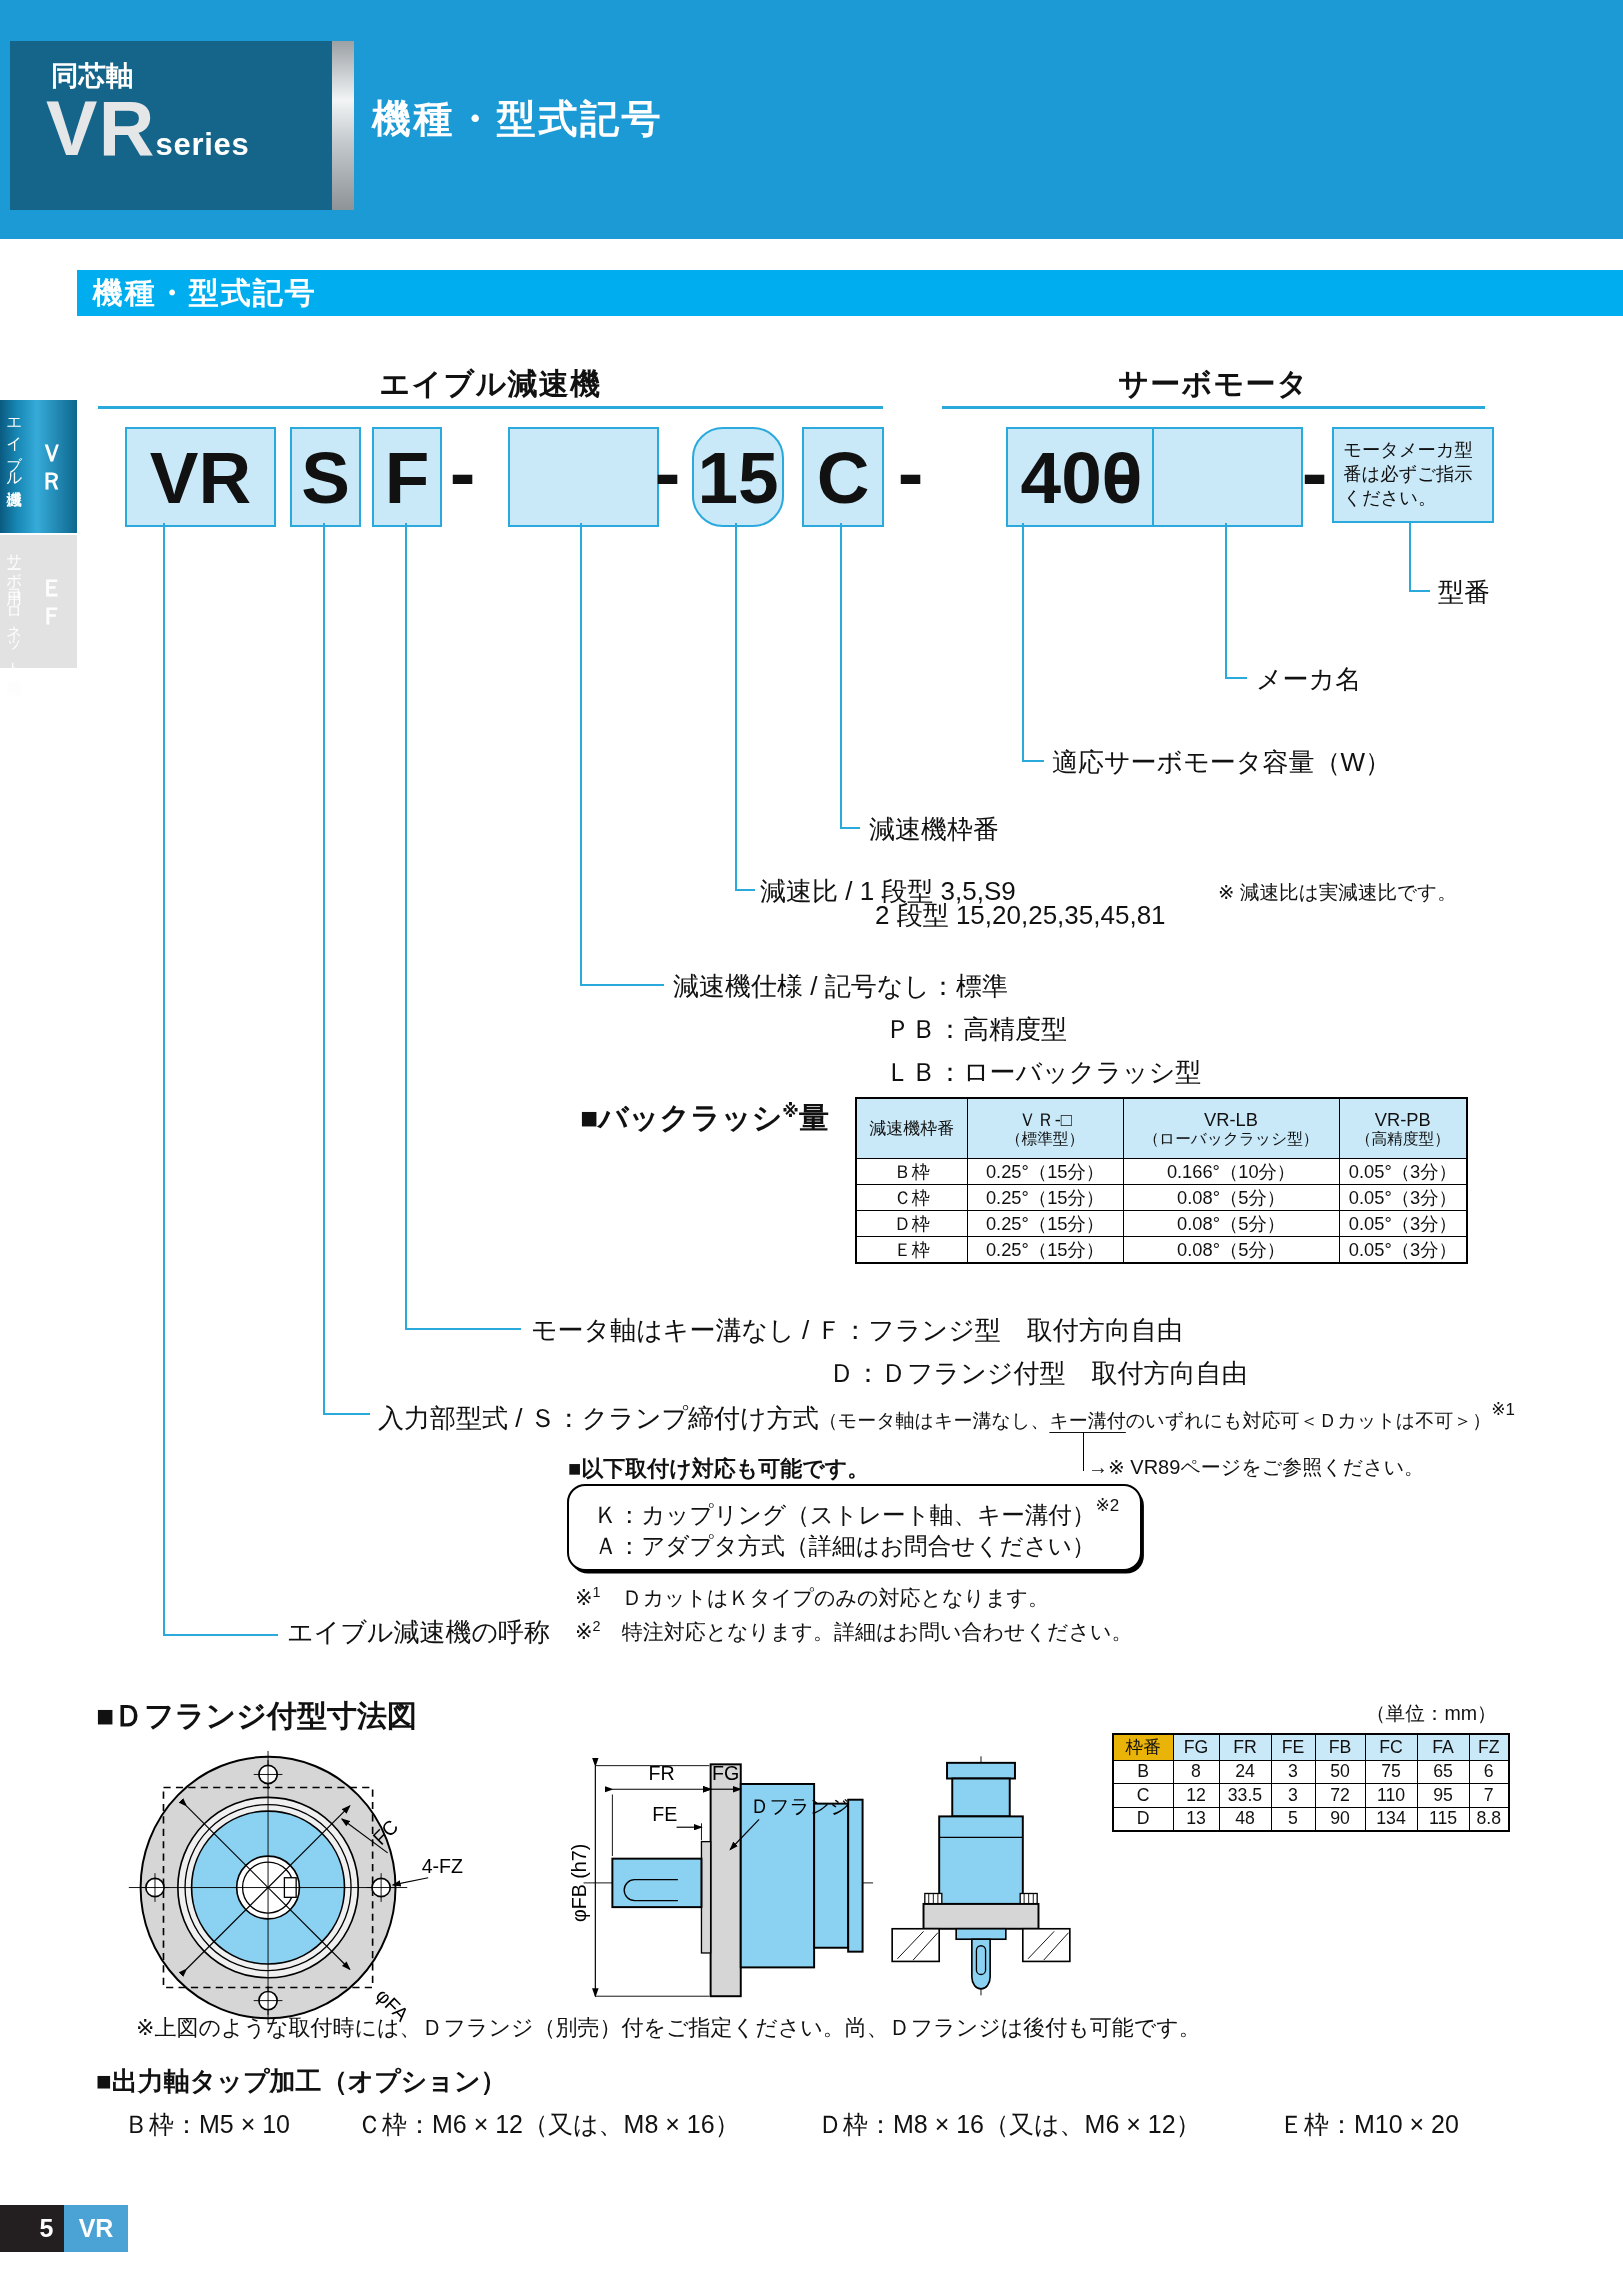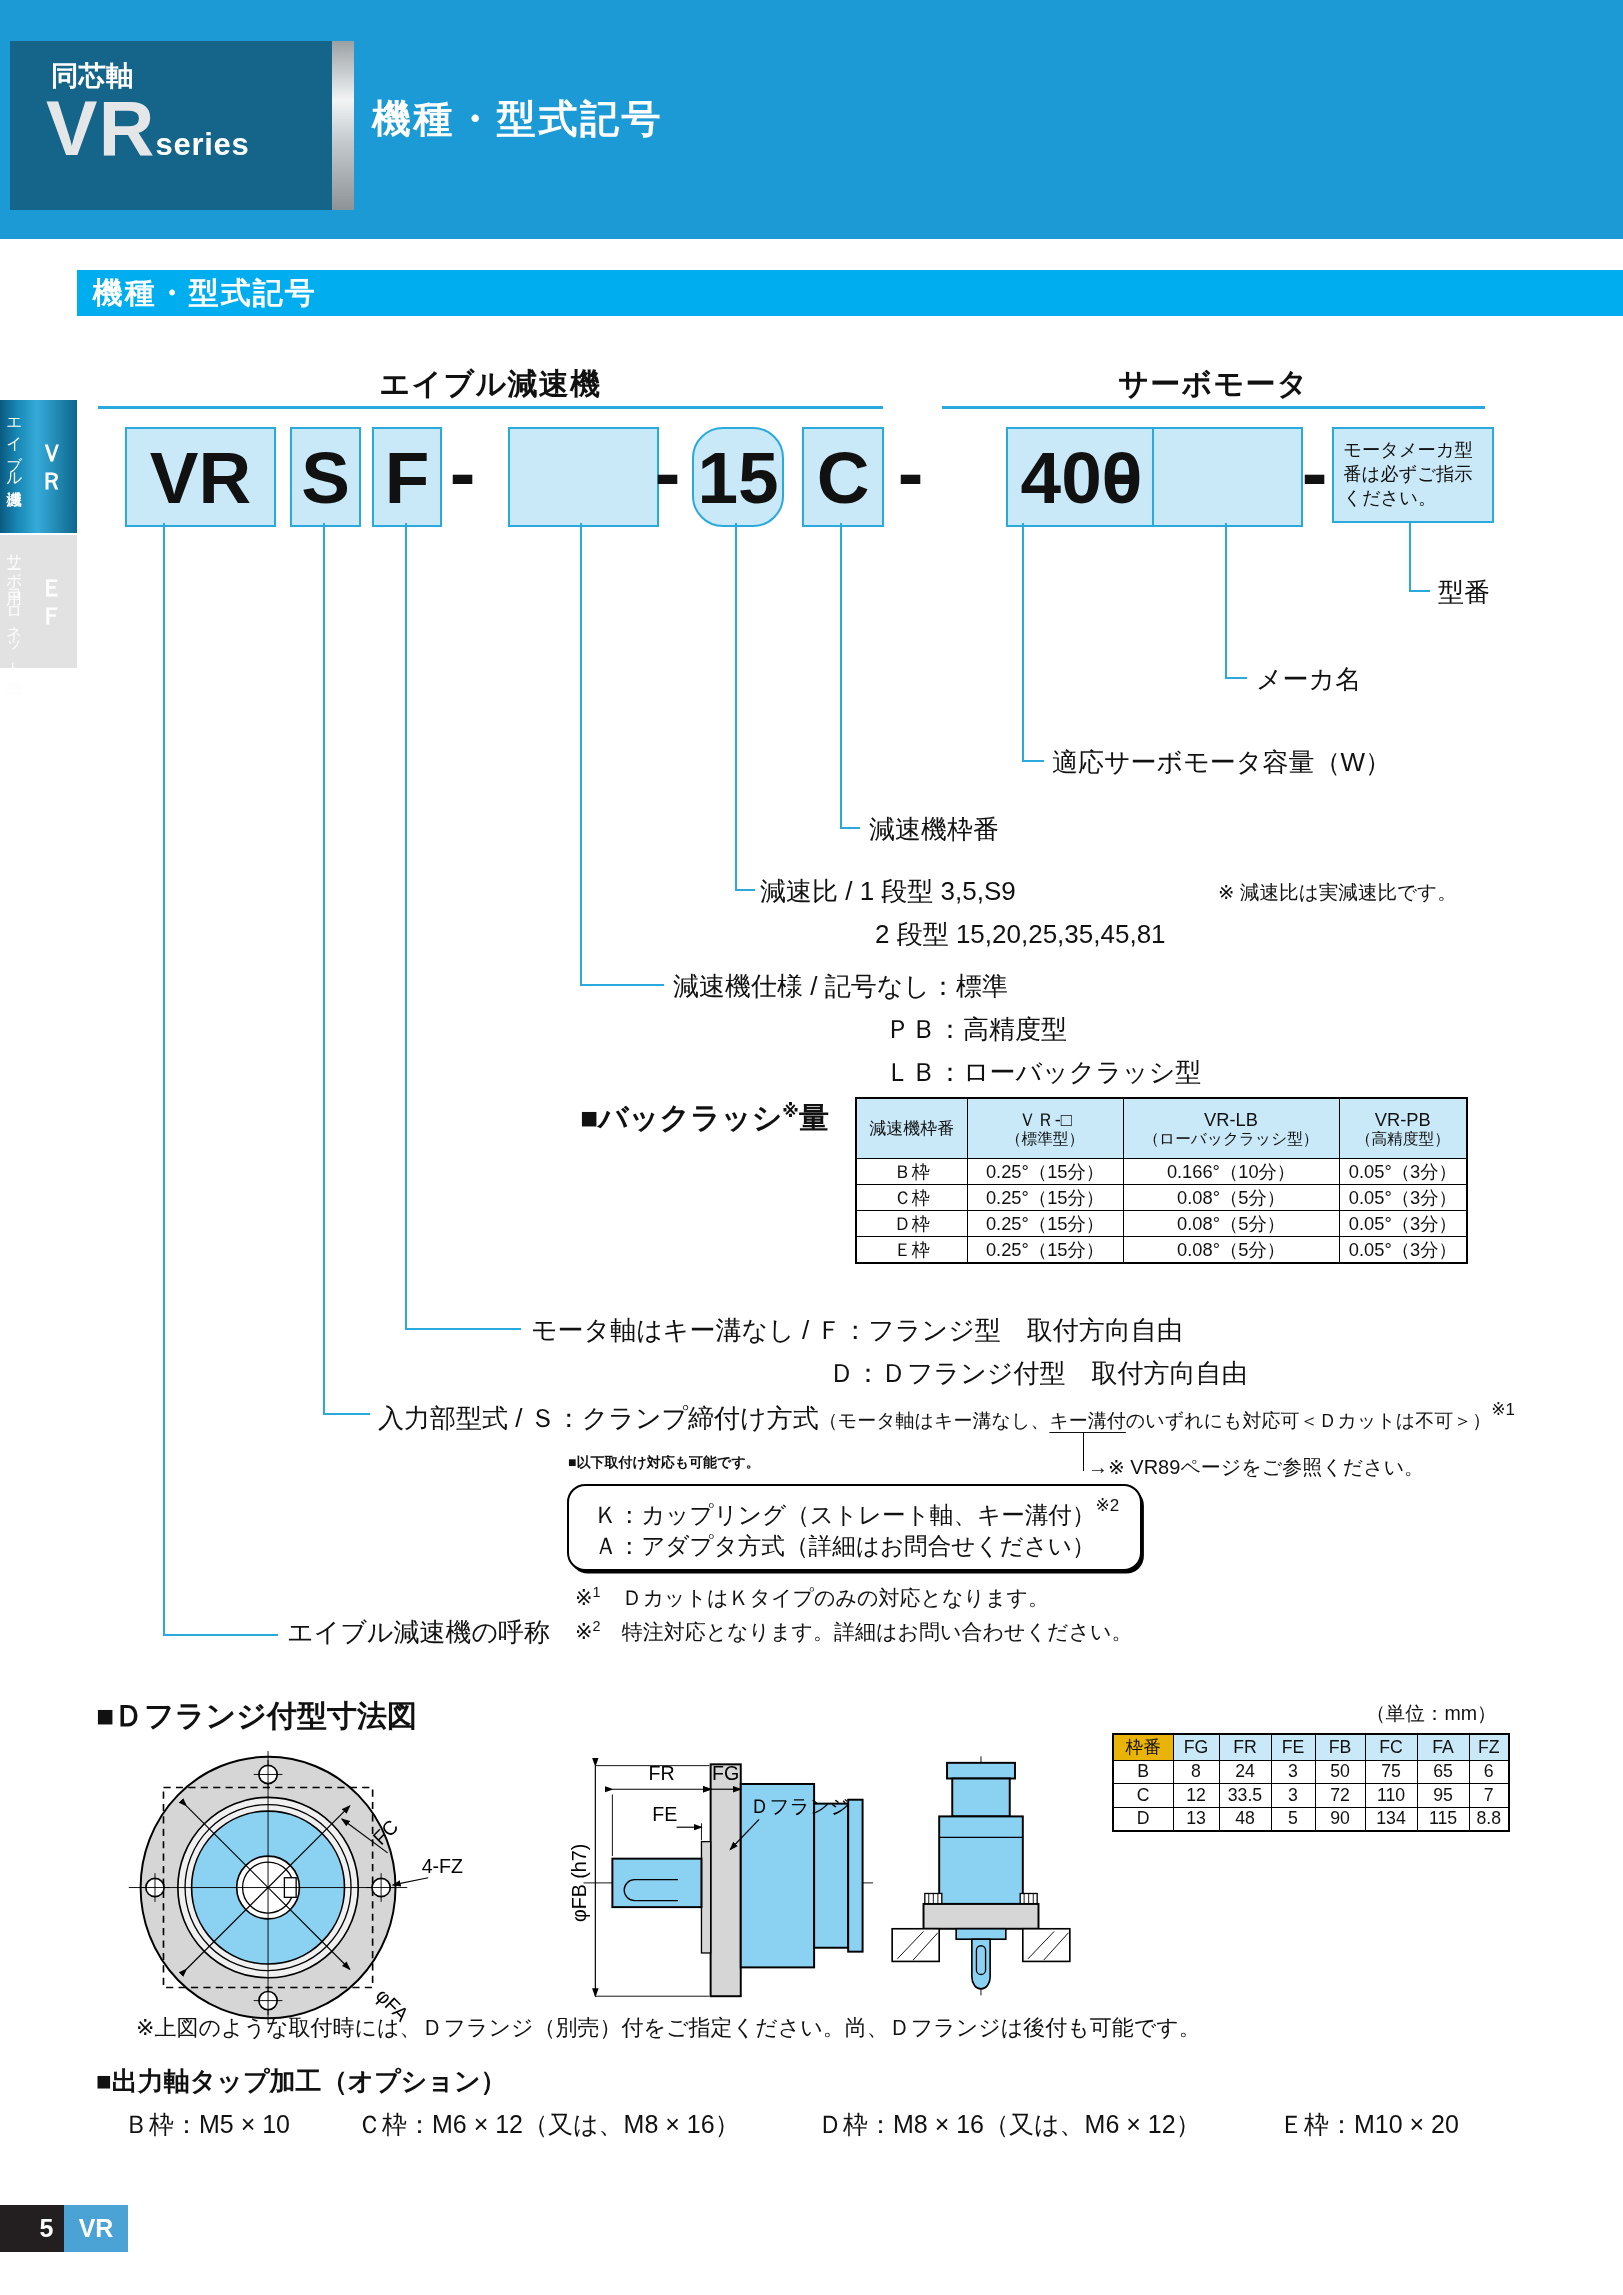--- a/index.html
+++ b/index.html
@@ -49,21 +49,21 @@
   table.grid th,table.grid td{border:1.3px solid #000;text-align:center;vertical-align:middle;padding:0;}
   #bl-table{left:855px;top:1097px;width:611px;border:2.6px solid #000;}
   #bl-table th{background:#c9e9f8;font-weight:400;}
   #bl-table thead tr{height:60px;}
   #bl-table tbody tr{height:22px;}
   #bl-table .h1{font-size:18.3px;line-height:1.15;}
   #bl-table .h2{font-size:15.7px;line-height:1.15;}
   #bl-table .hf{font-size:17px;}
   #bl-table td{font-size:18.3px;}
   
-  .attach-note{position:absolute;left:568px;top:1454px;font-size:14px;font-weight:700;}
+  .attach-note{position:absolute;left:568px;top:1454px;font-size:22px;font-weight:700;}
   .opt-box{position:absolute;left:567px;top:1484px;width:571px;height:83px;border:2.6px solid #000;
     border-radius:18.3px;box-shadow:2.6px 3.3px 0 -0.7px #000;background:#fff;}
   .opt-box .l{position:absolute;left:25px;font-size:23.6px;white-space:nowrap;}
   .fnote{position:absolute;font-size:21px;white-space:nowrap;}
   .fnote sup{font-size:14.4px;}
   .vr89{position:absolute;left:1088px;top:1454px;font-size:20px;white-space:nowrap;}
   .blk-conn{position:absolute;left:1083px;top:1432px;width:1.3px;height:39px;background:#000;}
   
   .sec-head{position:absolute;font-size:30px;font-weight:700;white-space:nowrap;}
   .unit{position:absolute;left:1366px;top:1700px;font-size:19.6px;}
@@ -155,21 +155,21 @@
   <div class="vline" style="left:1225px;top:523px;height:156px;"></div>
   <div class="hline" style="left:1225px;top:677px;width:21.6px;"></div>
   <div class="vline" style="left:1409px;top:523px;height:69px;"></div>
   <div class="hline" style="left:1409px;top:590px;width:21px;"></div>
 
   <div class="lbl" style="left:1438px;top:575px;">型番</div>
   <div class="lbl" style="left:1256px;top:662px;">メーカ名</div>
   <div class="lbl" style="left:1052px;top:745px;">適応サーボモータ容量（W）</div>
   <div class="lbl" style="left:869px;top:812px;">減速機枠番</div>
   <div class="lbl" style="left:760px;top:874px;">減速比 / 1 段型 3,5,S9</div>
-  <div class="lbl" style="left:875px;top:917px;">2 段型 15,20,25,35,45,81</div>
+  <div class="lbl" style="left:875px;top:898px;">2 段型 15,20,25,35,45,81</div>
   <div class="note30" style="left:1218px;top:879px;">※ 減速比は実減速比です。</div>
   <div class="lbl" style="left:673px;top:969px;">減速機仕様 / 記号なし：標準</div>
   <div class="lbl" style="left:885px;top:1012px;">ＰＢ：高精度型</div>
   <div class="lbl" style="left:885px;top:1055px;">ＬＢ：ローバックラッシ型</div>
   <div class="lbl" style="left:531px;top:1313px;">モータ軸はキー溝なし / Ｆ：フランジ型　取付方向自由</div>
   <div class="lbl" style="left:829px;top:1356px;">Ｄ：Ｄフランジ付型　取付方向自由</div>
   <div class="lbl" style="left:378px;top:1399px;">
     <span>入力部型式 / Ｓ：クランプ締付け方式</span><span class="small">（モータ軸はキー溝なし、</span><span class="keyu">キー溝付</span><span class="small">のいずれにも対応可＜Ｄカットは不可＞）</span><span class="supref">※1</span>
   </div>
   <div class="lbl" style="left:287px;top:1615px;">エイブル減速機の呼称</div>

